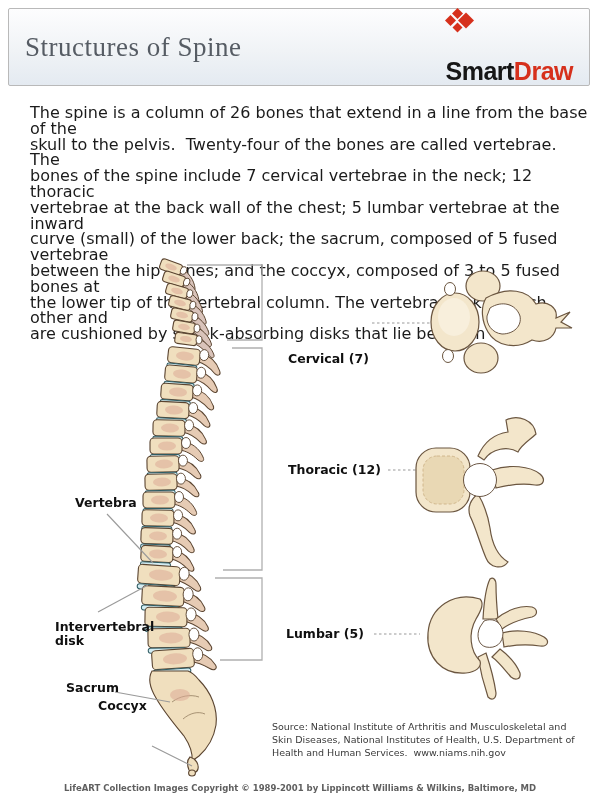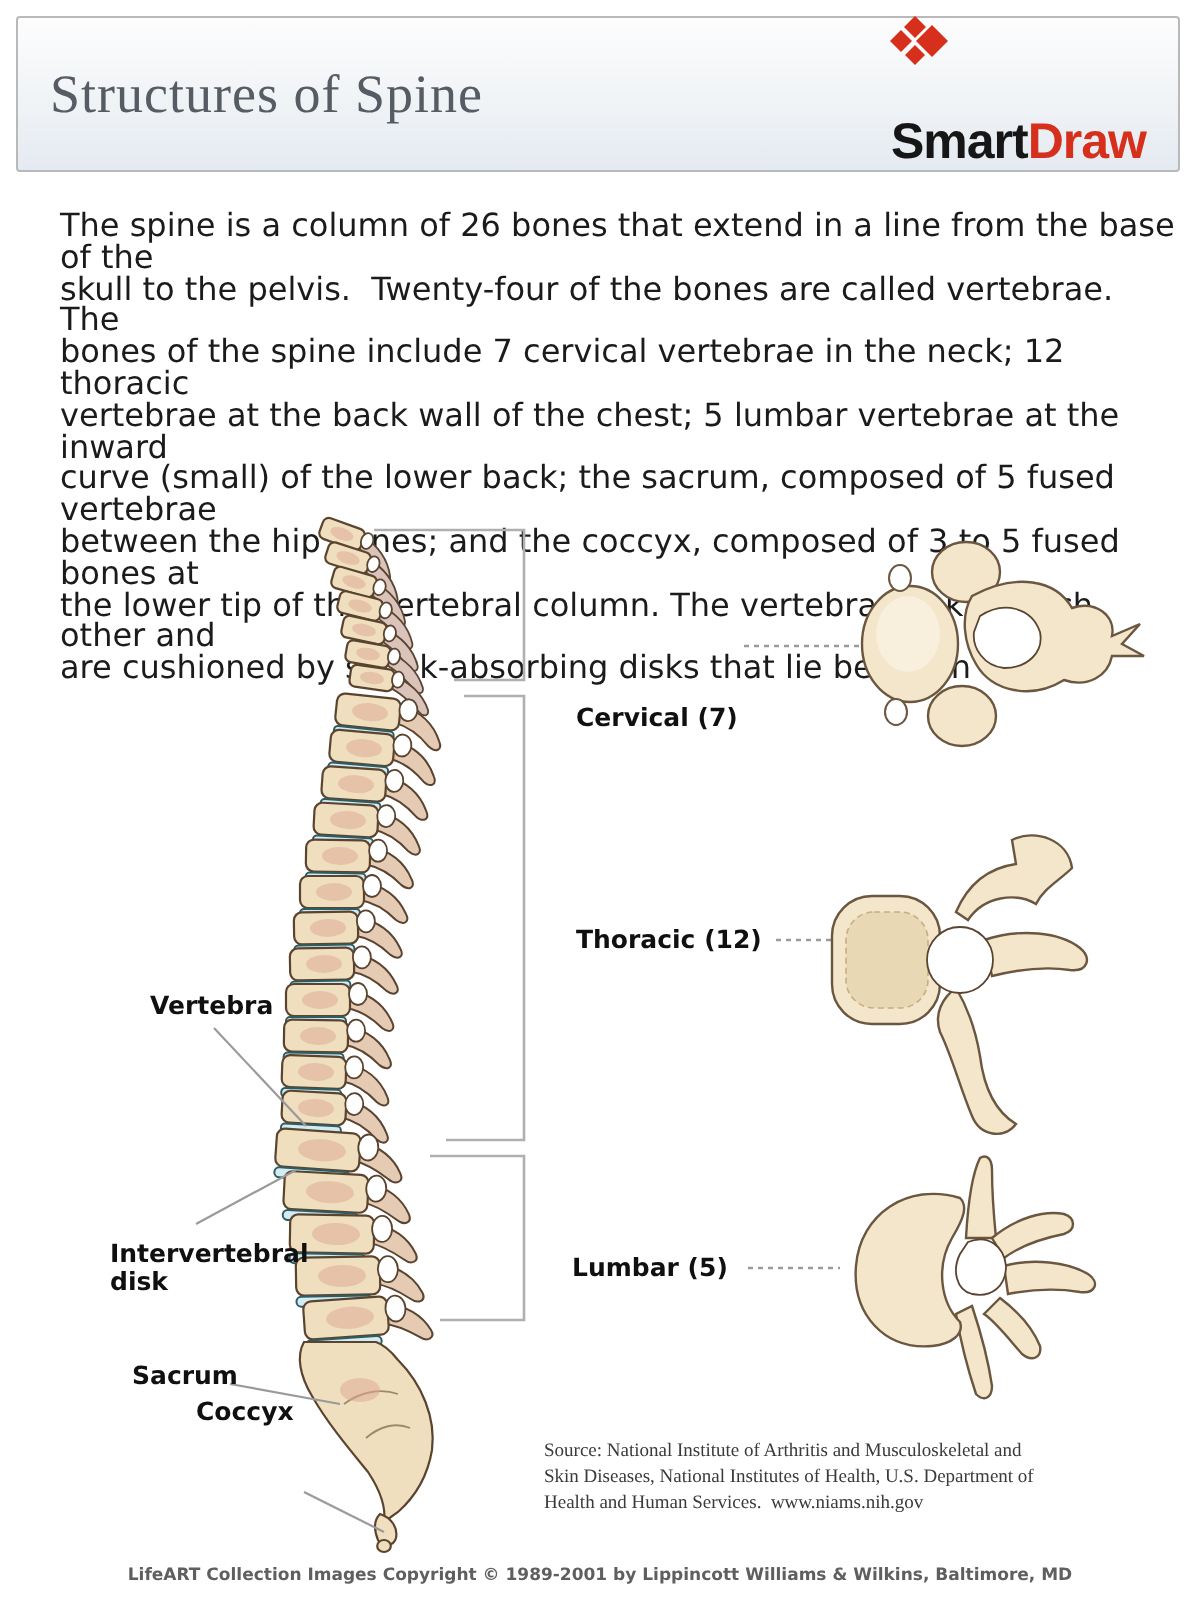--- a/index.html
+++ b/index.html
@@ -24,21 +24,21 @@
   .dlabel{position:absolute;font-size:12.5px;font-weight:bold;color:#101010;line-height:14px;}
   #lbl-vertebra{left:75px;top:496px;}
   #lbl-ivdisk{left:55px;top:620px;width:100px;}
   #lbl-sacrum{left:66px;top:681px;}
   #lbl-coccyx{left:98px;top:699px;}
   #lbl-cervical{left:288px;top:316px;margin-top:36px;}
   #lbl-thoracic{left:288px;top:463px;}
   #lbl-lumbar{left:286px;top:627px;text-align:center;}
   
   .source{position:absolute;left:272px;top:720px;width:305px;font-size:9.5px;line-height:13px;
-          color:#3a3a3a;white-space:pre-wrap;font-family:Liberation Serif, serif;}
+          color:#3a3a3a;white-space:pre-wrap;}
   .copyright{position:absolute;left:0;top:783px;width:600px;text-align:center;font-size:8.5px;
              color:#5f5f5f;font-weight:bold;}
   
   .drawing{position:absolute;left:0;top:240px;}
   .bone{fill:#f0dfbe;stroke:#5a4430;stroke-width:1.1;}
   .boneL{fill:#f3e6cb;stroke:#6b5640;stroke-width:1.2;}
   .inner{fill:#e9d8b4;stroke:#c9ad82;stroke-width:.8;stroke-dasharray:3 2;}
   .mottle{fill:#dcaa96;opacity:.55;stroke:none;}
   .facet{fill:#ffffff;stroke:#5a4430;stroke-width:.9;}
   .proc{fill:#e6cbb4;stroke:#5a4430;stroke-width:1;}

